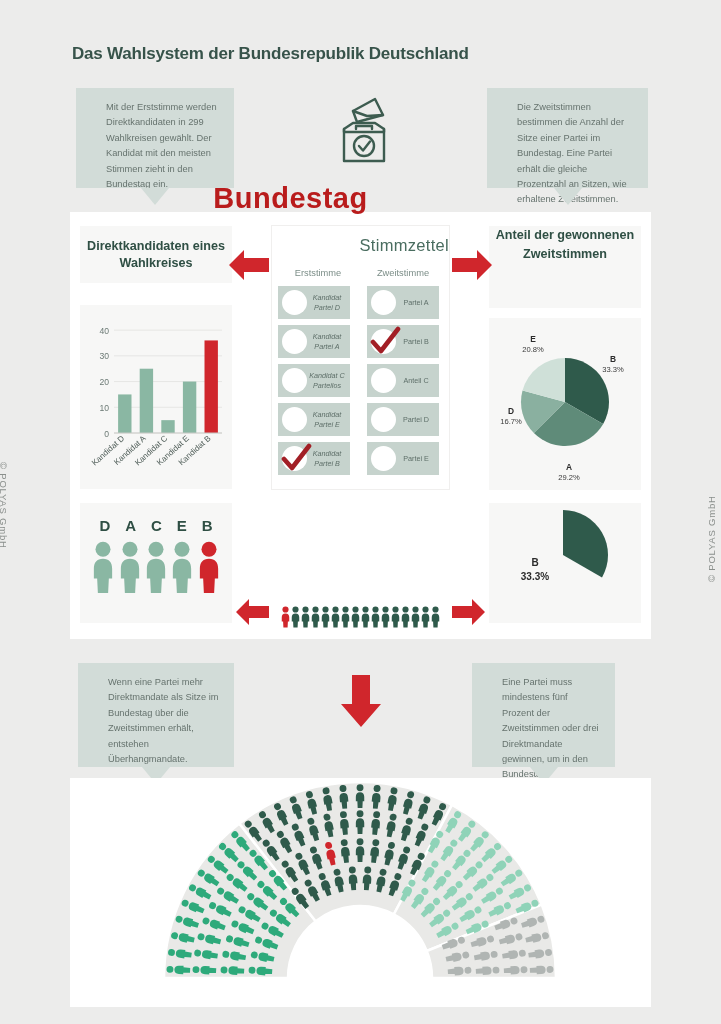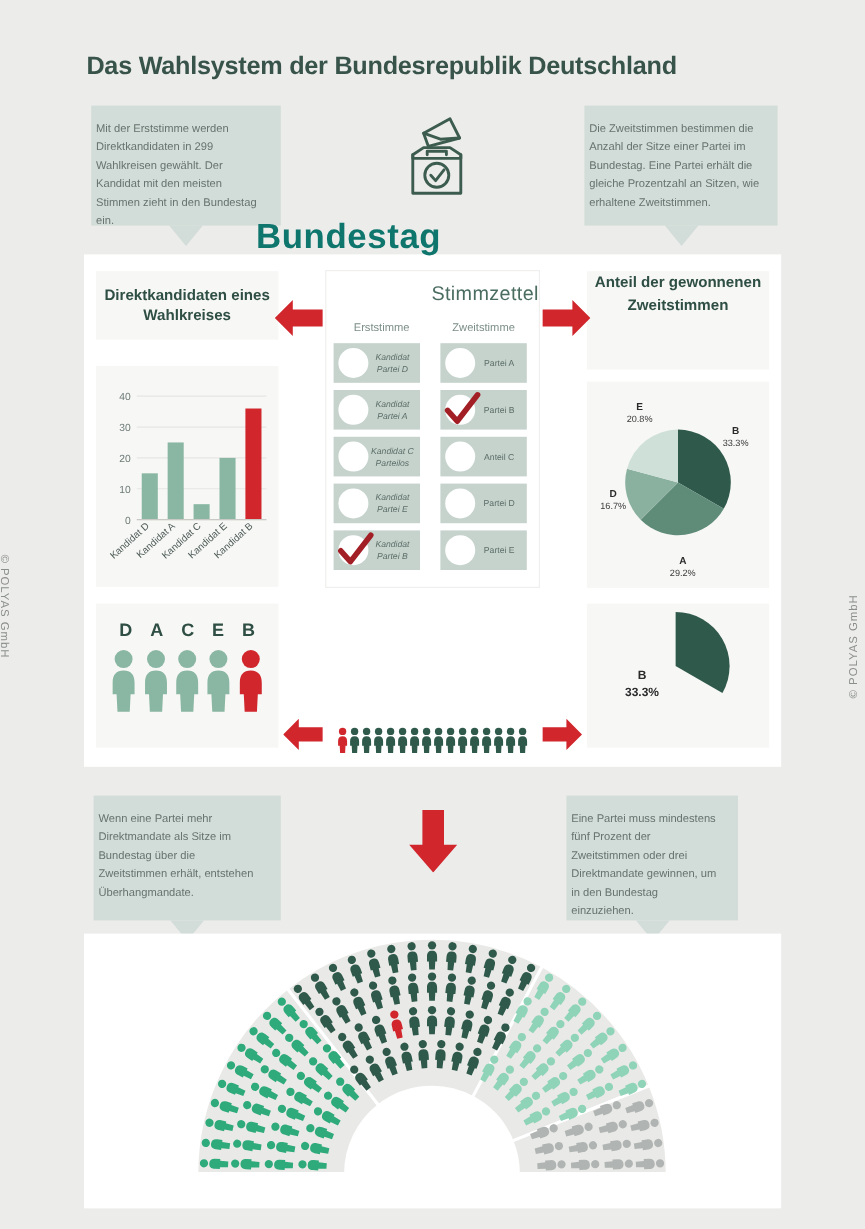--- a/index.html
+++ b/index.html
@@ -8,27 +8,27 @@
     background:#ececeb;
     font-family:"Liberation Sans","DejaVu Sans",sans-serif;
     position:relative;overflow:hidden;
     color:#37534a;
   }
   .page{position:absolute;inset:0;}
 
   
   .title{
     position:absolute;left:72px;top:44px;width:600px;
-    font-size:21px;font-weight:bold;color:#37534a;
+    font-size:17px;font-weight:bold;color:#37534a;
     letter-spacing:-0.2px;
   }
 
   
   .callout{position:absolute;background:#d2dcd8;color:#66736e;
-    font-size:9.3px;line-height:15.4px;padding:12px 14px 12px 4px;
+    font-size:9.3px;line-height:15.4px;padding:12px 14px 12px 30px;
     box-sizing:border-box;}
   .callout .tail{position:absolute;left:50%;margin-left:-14px;bottom:-17px;
     width:0;height:0;border-left:14px solid transparent;border-right:14px solid transparent;
     border-top:17px solid #d2dcd8;}
   #callout-erststimme{left:76px;top:88px;width:158px;height:100px;}
   #callout-zweitstimme{left:487px;top:88px;width:161px;height:100px;}
   #callout-ueberhang{left:78px;top:663px;width:156px;height:104px;}
   #callout-huerde{left:472px;top:663px;width:143px;height:104px;}
 
   
@@ -89,21 +89,21 @@
   #figure-people{position:absolute;left:0;top:38px;width:100%;
      display:flex;justify-content:space-around;padding:0 10px;box-sizing:border-box;}
 
   
   #seat-strip{position:absolute;left:271px;top:598px;width:179px;height:31px;
      background:#ffffff;display:flex;align-items:flex-end;justify-content:center;gap:1px;}
 
   
   #hemicycle{position:absolute;left:70px;top:778px;width:581px;height:229px;}
   #bundestag-label{position:absolute;left:0;top:182px;width:581px;text-align:center;
-     font-size:29px;font-weight:bold;color:#0f766e;letter-spacing:0.5px;}
+     font-size:29px;font-weight:bold;color:#b91c1c;letter-spacing:0.5px;}
 
   
   .copyright{position:absolute;font-size:9.5px;color:#8a8f8c;letter-spacing:0.8px;
      white-space:nowrap;}
   #copyright-left{left:9px;top:462px;transform-origin:left top;transform:rotate(90deg);}
   #copyright-right{left:706px;top:582px;transform-origin:left top;transform:rotate(-90deg);}
 </style>
 </head>
 <body>
 

